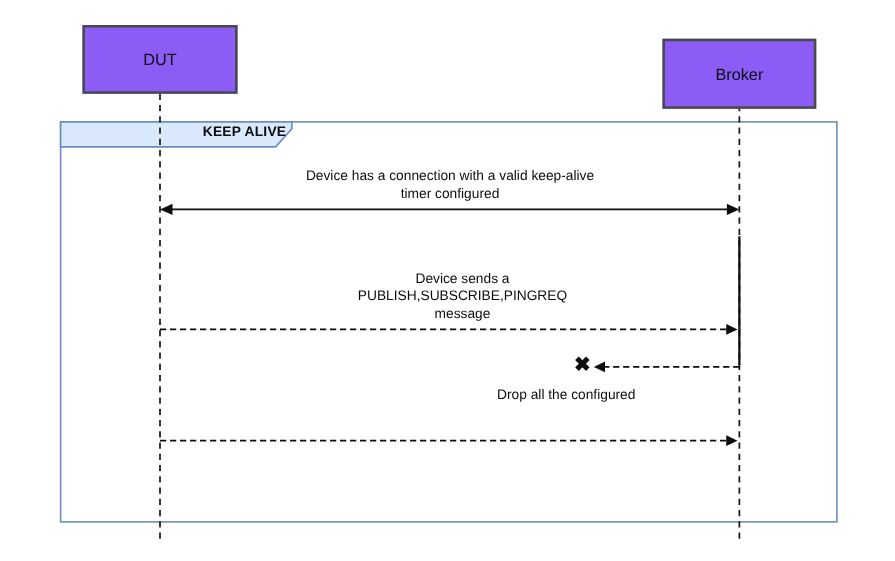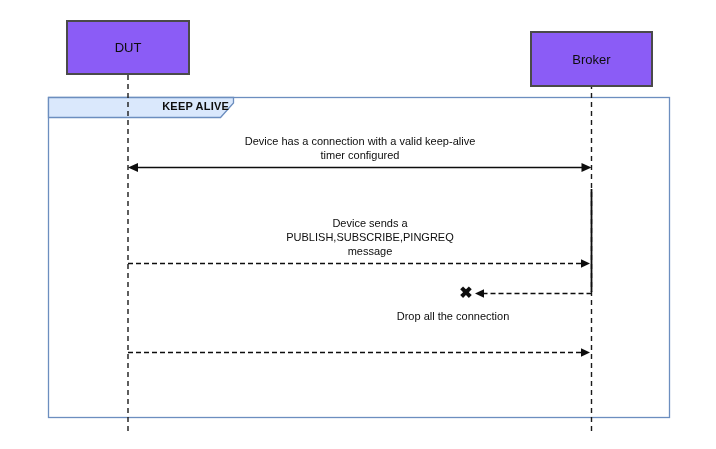--- a/index.html
+++ b/index.html
@@ -102,15 +102,15 @@
   </div>
 
   <div class="frame-label">KEEP ALIVE</div>
 
   <div class="msg-label msg2">Device sends a
 PUBLISH,SUBSCRIBE,PINGREQ
 message</div>
   <div class="msg-label msg1">Device has a connection with a valid keep-alive
 timer configured</div>
   <div class="drop-x">✖</div>
-  <div class="msg-label msg3">Drop all the connection</div>
+  <div class="msg-label msg3">Drop all the configured</div>
 
 </div>
 
 </body></html>

